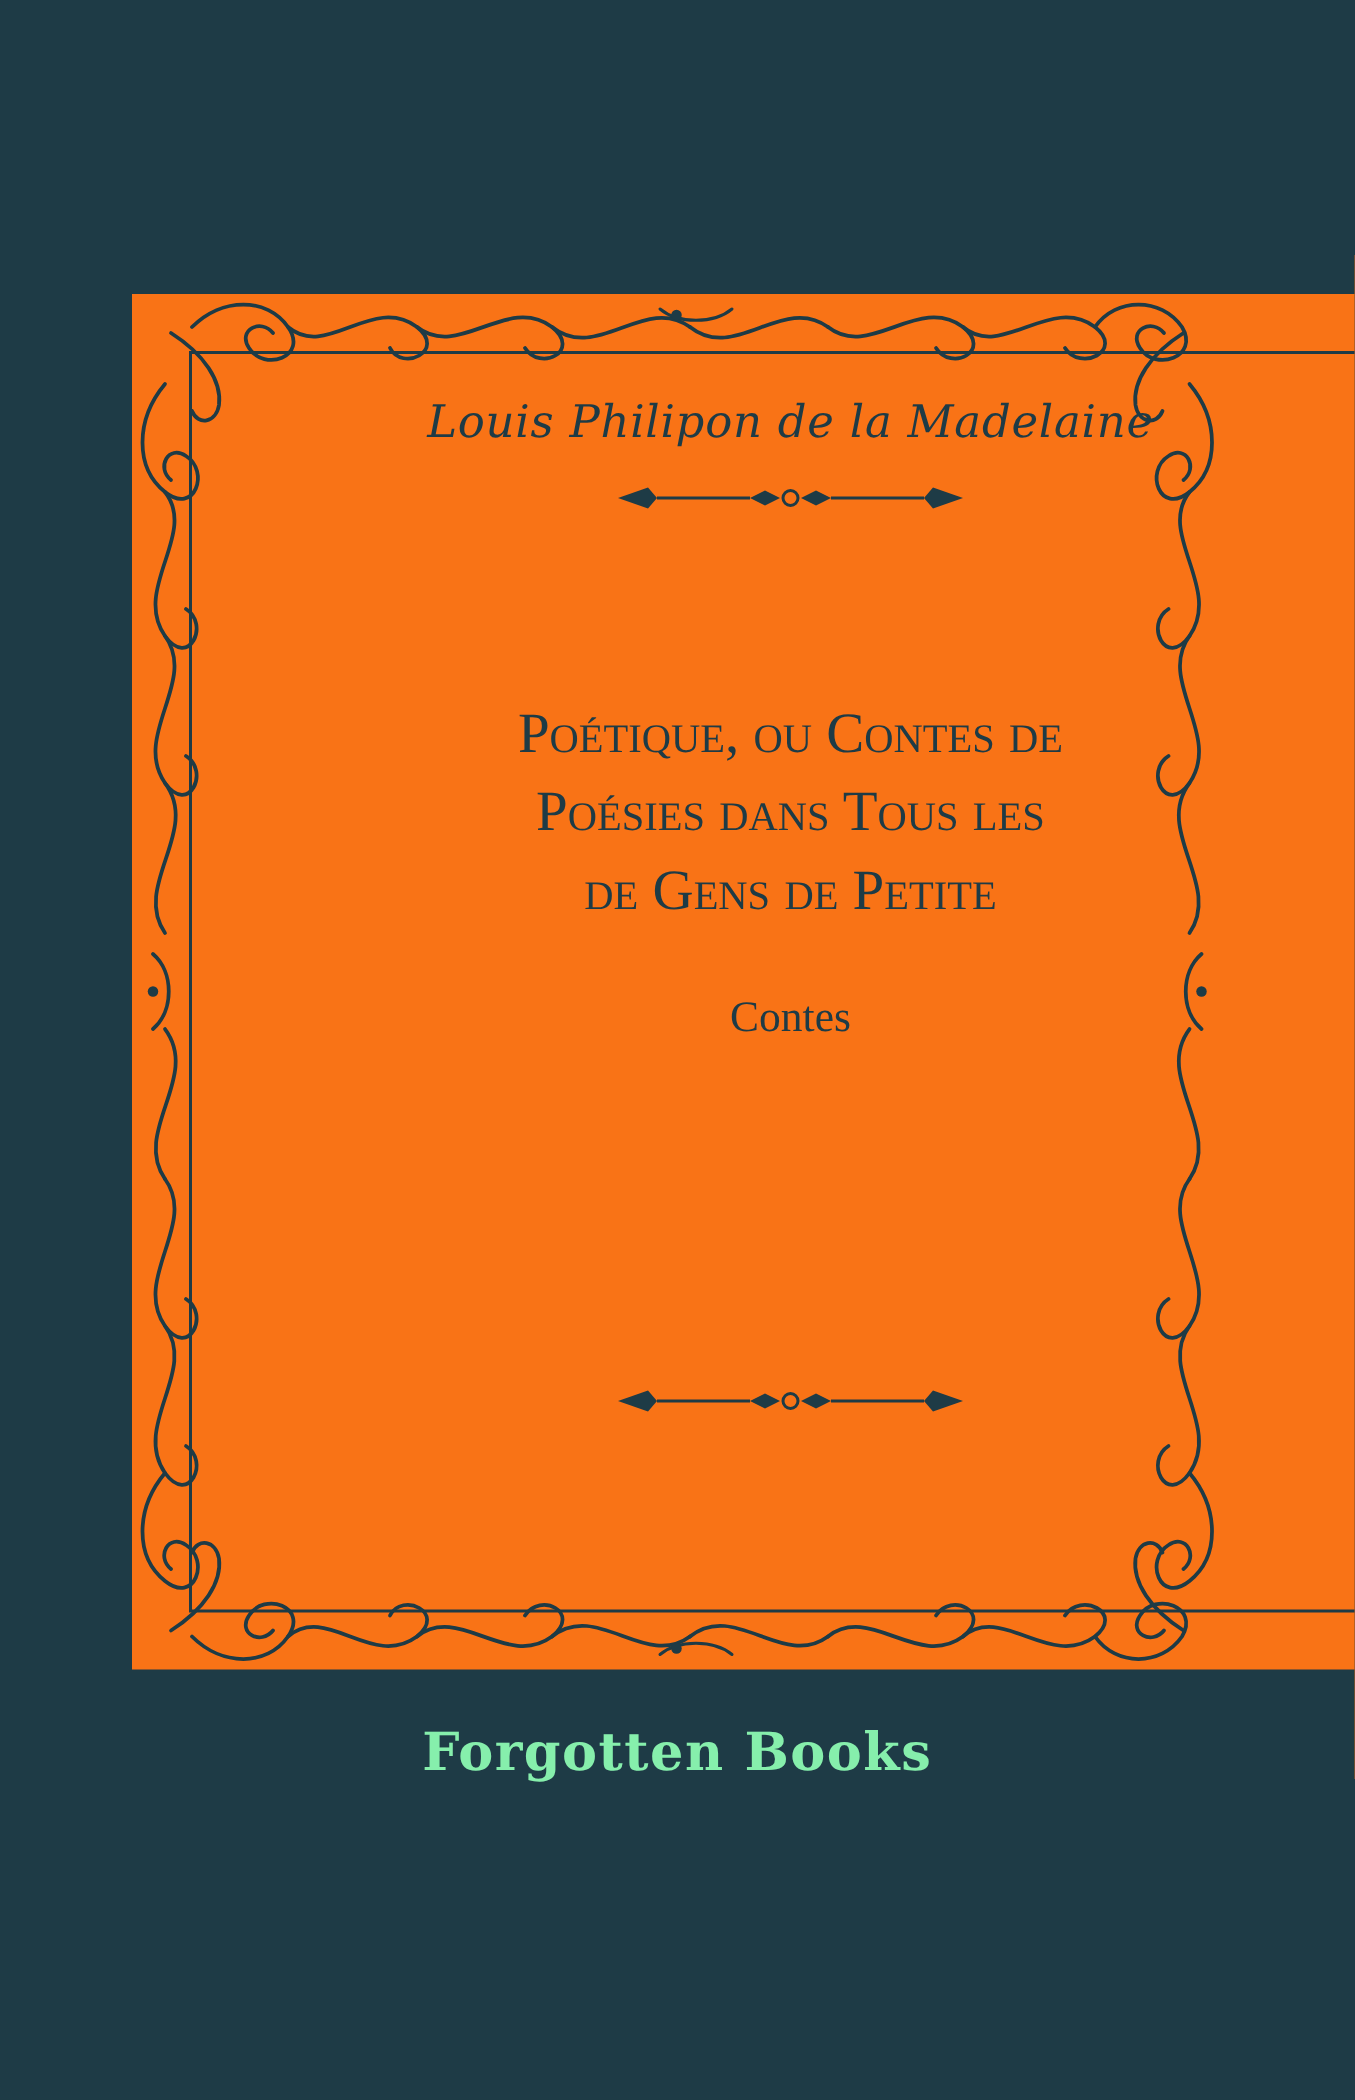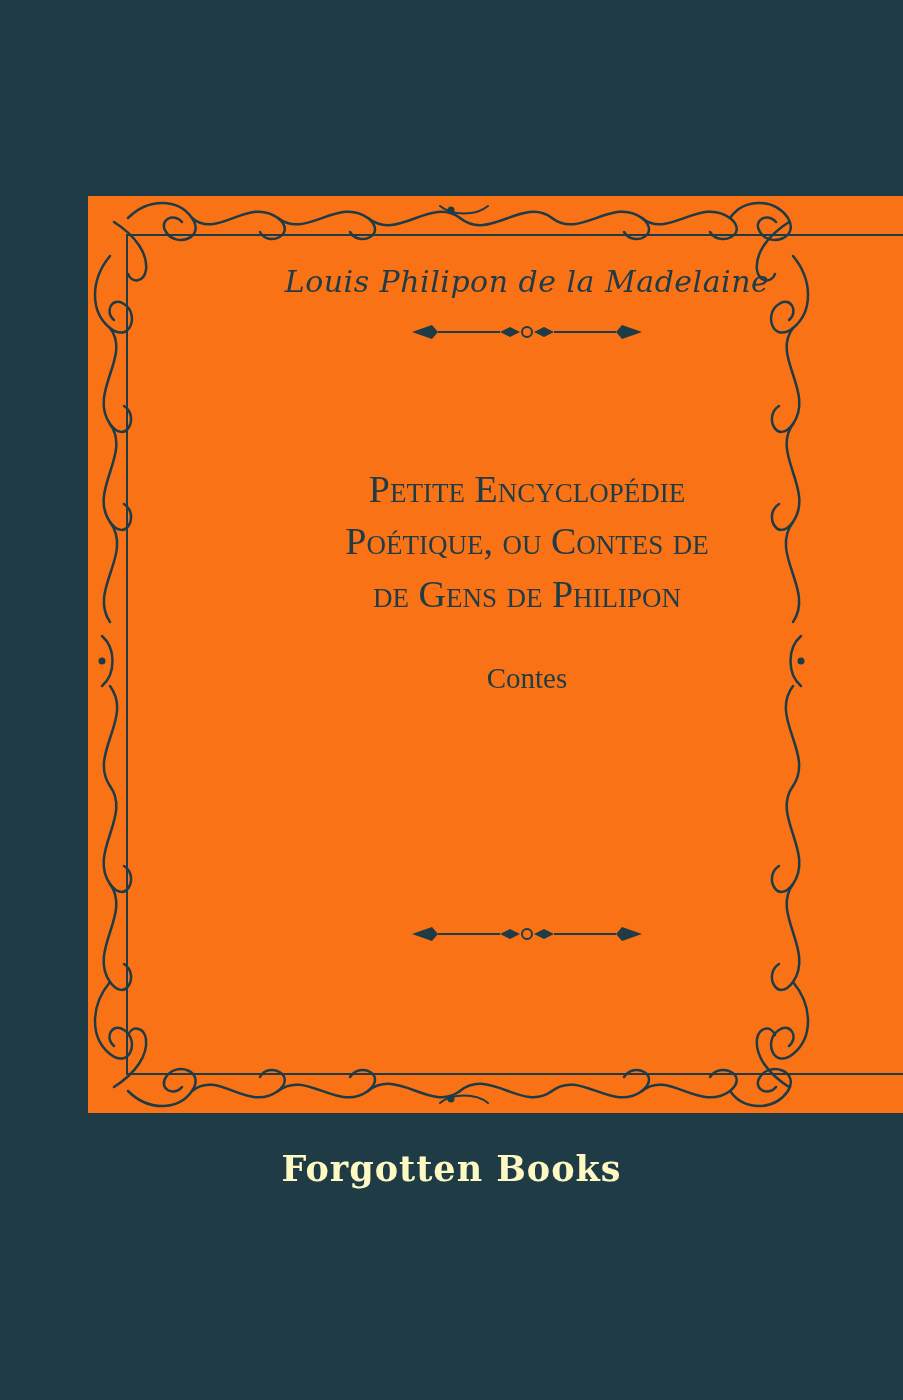--- a/index.html
+++ b/index.html
@@ -110,21 +110,21 @@
     width: 250px;
     height: 22px;
   }
 
   .publisher {
     position: absolute;
     left: 0;
     right: 0;
     top: 1148px;
     text-align: center;
-    color: #fef9c3;
+    color: #86efac;
     font-family: "DejaVu Serif", serif;
     font-weight: bold;
     font-size: 35px;
     letter-spacing: 1px;
   }
   .publisher .blackletter {
     font-family: "DejaVu Serif", serif;
     font-style: normal;
   }
 </style>
@@ -149,23 +149,23 @@
             <path d="M98 11 L108 6 L118 11 L108 16 Z"></path>
             <circle cx="125" cy="11" r="5" fill="none" stroke="#1e3b46" stroke-width="2"></circle>
             <path d="M132 11 L142 6 L152 11 L142 16 Z"></path>
             <rect x="152" y="10" width="62" height="2"></rect>
             <path d="M240 11 L220 4 L214 11 L220 18 Z"></path>
           </g>
         </svg>
       </div>
 
       <div class="title sc">
-        <span class="line">Petite Encyclopédie</span>
         <span class="line">Poétique, ou Contes de</span>
-        <span class="line">de Gens de Philipon</span>
+        <span class="line">Poésies dans Tous les</span>
+        <span class="line">de Gens de Petite</span>
       </div>
 
       <div class="subtitle">Contes</div>
 
       <div class="divider-bottom">
         <svg width="250" height="22" viewBox="0 0 250 22">
           <g fill="#1e3b46">
             <path d="M10 11 L30 4 L36 11 L30 18 Z"></path>
             <rect x="36" y="10" width="62" height="2"></rect>
             <path d="M98 11 L108 6 L118 11 L108 16 Z"></path>

